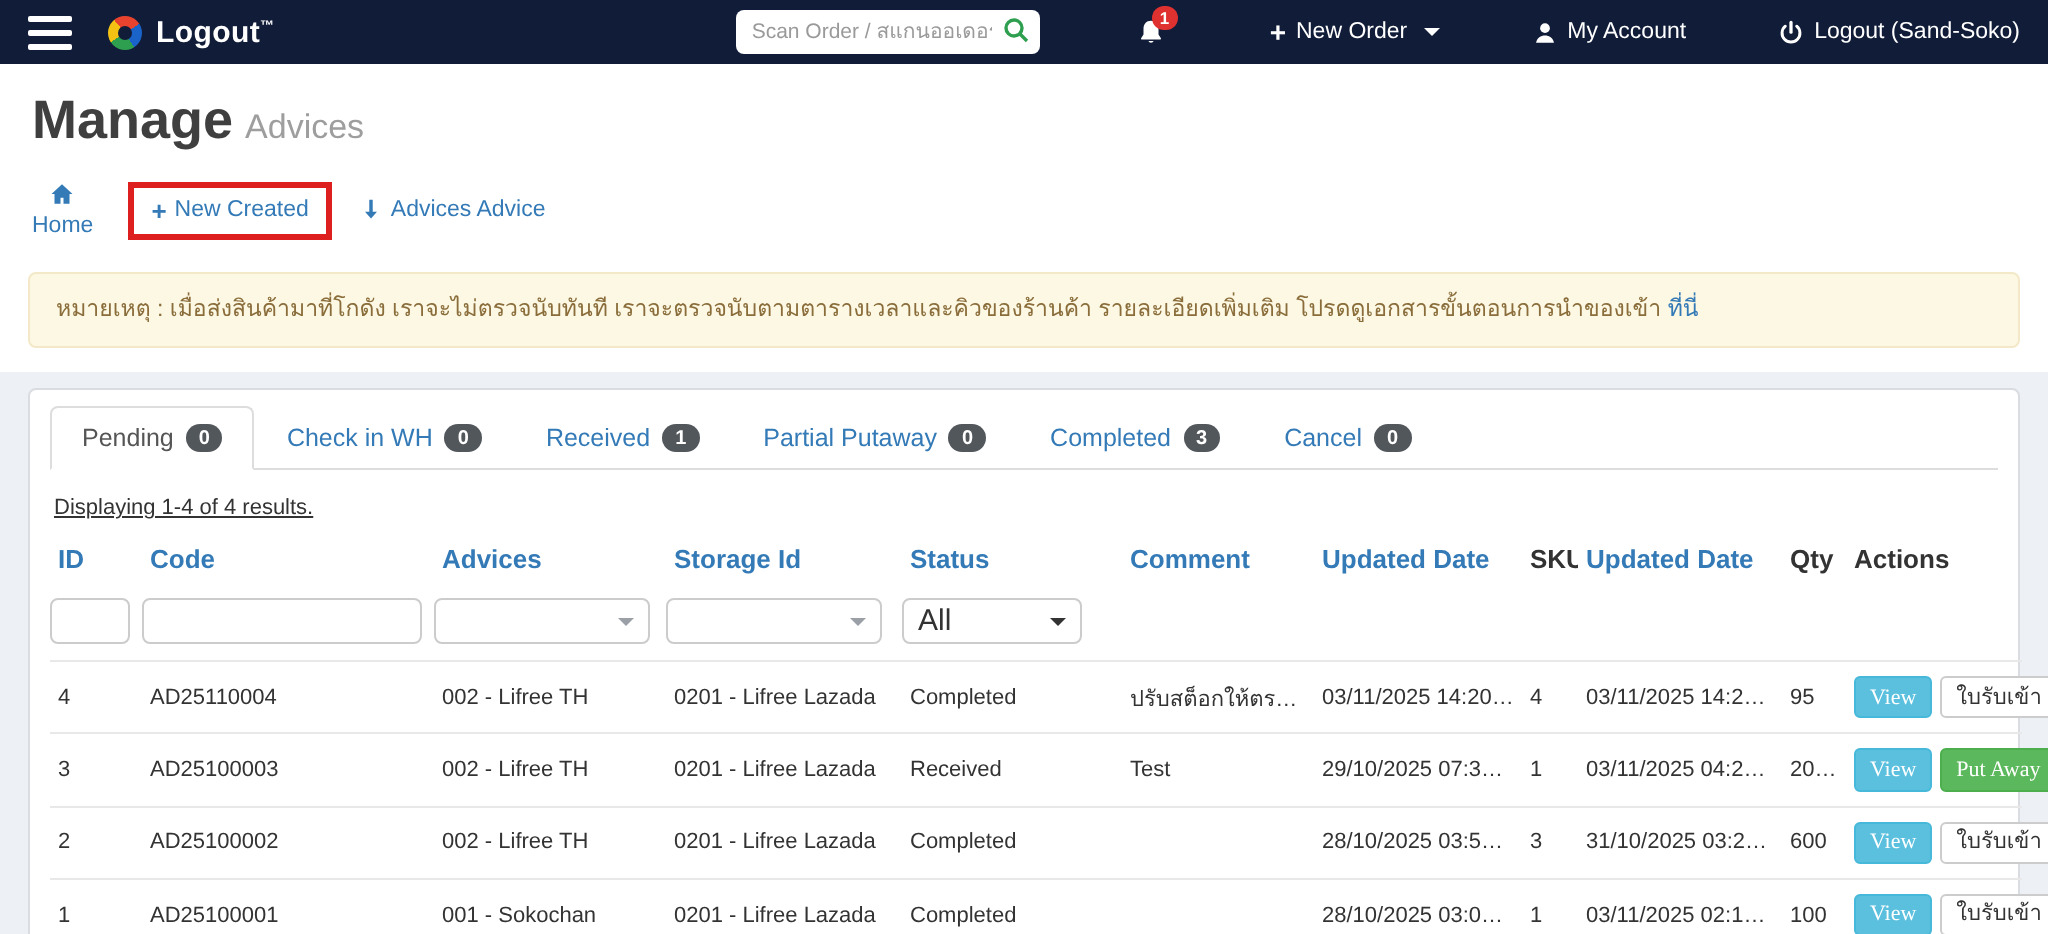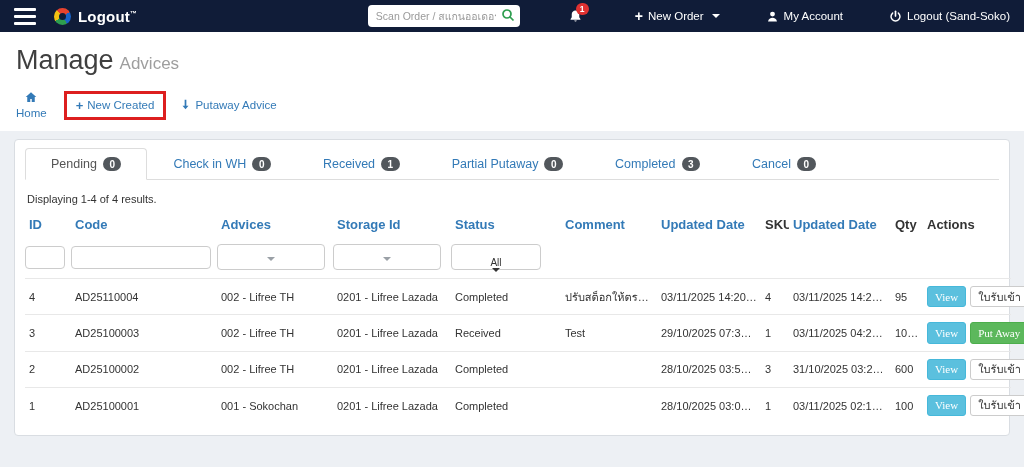--- a/index.html
+++ b/index.html
@@ -27,53 +27,53 @@
   .nav-badge { position:absolute; top:-6px; left:8px; background:#e03131; color:#fff; font-size:8.5px;
     border-radius:8px; padding:1px 4px; font-weight:bold; }
   .nav-item { display:flex; align-items:center; gap:5px; font-size:11.5px; cursor:pointer; margin-right:46px; white-space:nowrap; }
   .nav-item:last-child { margin-right:0; }
   .plus-glyph { font-size:14px; font-weight:bold; line-height:1; }
   .caret-down { width:0; height:0; border-left:4px solid transparent; border-right:4px solid transparent;
     border-top:4px solid #fff; margin-left:3px; }
 
   
   .page-head { background:#fff; padding:13px 16px 12px; }
-  .page-title { font-size:27px; font-weight:400; color:#3f3f3f;text-align:center; }
+  .page-title { font-size:27px; font-weight:700; color:#3f3f3f;text-align:center; }
   .page-subtitle { font-size:17px; color:#9e9e9e; font-weight:400; margin-left:6px; }
   .head-links { display:flex; align-items:center; margin-top:15px; font-size:11.5px; }
   .head-link { color:#337ab7; text-decoration:none; display:flex; align-items:center; gap:4px; cursor:pointer; }
   .link-home { margin-right:26px;flex-direction:column; }
   .annotation-box { border:3px solid #dd1f1f; padding:5px 9px; margin:-8px 14px -8px -9px; }
   .notice { margin-top:17px; background:#fcf8e3; border:1px solid #f3e9c8; border-radius:4px;
     padding:10px 13px; font-size:11.5px; color:#8a6d3b; line-height:1.4; margin-left:-2px; margin-right:-2px; }
   .notice a { color:#337ab7; text-decoration:none; cursor:pointer; }
 
   
   .gray-zone { padding:8px 14px 0; }
   .card { background:#fff; border:1px solid #d9dde2; border-radius:4px; min-height:252px; padding:8px 10px 12px; }
 
   .tab-bar { display:flex; border-bottom:1px solid #ddd; }
-  .tab { padding:8px 25px; font-size:12.5px; color:#337ab7; cursor:pointer; display:flex; align-items:center;
+  .tab { padding:8px 15px; font-size:12.5px; color:#337ab7; cursor:pointer; display:flex; align-items:center;
     gap:6px; margin-bottom:-1px; border:1px solid transparent; border-radius:4px 4px 0 0; white-space:nowrap; }
   .tab.active { color:#555; background:#fff; border-color:#ddd #ddd #fff #ddd; }
   .tab-badge { background:#52575c; color:#fff; font-size:10px; border-radius:9px; padding:1.5px 6.5px; font-weight:bold; }
 
-  .summary { font-size:11px; color:#333; margin:13px 2px 2px; }
+  .summary { font-size:11px; color:#333; margin:13px 2px 2px;text-decoration:underline; }
 
   table { width:100%; border-collapse:collapse; table-layout:fixed; margin-top:4px; }
   th { text-align:left; font-size:13px; padding:8px 4px; white-space:nowrap; overflow:hidden; }
   th.sortable { color:#337ab7; cursor:pointer; }
   th.plain { color:#333; }
   td { font-size:11px; color:#333; padding:7px 4px; border-top:1px solid #e8e8e8; white-space:nowrap;
     overflow:hidden; text-overflow:ellipsis; }
   tr.filter-row td { border-top:none; padding:4px 4px 8px 0; overflow:visible; }
   .f-input { height:23px; border:1px solid #ccc; border-radius:4px; width:100%; padding:0 5px; font-size:11px;
     font-family:"Liberation Sans", sans-serif; outline:none; }
   .f-select { height:23px; border:1px solid #ccc; border-radius:4px; width:100%; background:#fff; display:flex;
-    align-items:center; justify-content:space-between; padding:12px 7px; font-size:10px; color:#333; cursor:pointer;flex-direction:column; }
+    align-items:center; justify-content:space-between; padding:0 7px; font-size:15px; color:#333; cursor:pointer; }
   .sel-caret { width:0; height:0; border-left:4px solid transparent; border-right:4px solid transparent;
     border-top:4px solid #9aa0a6; }
   .sel-caret.dark { border-top-color:#333; }
 
   .btn { display:inline-block; font-size:11px; border-radius:3px; padding:2.5px 7px; cursor:pointer;
     font-family:Liberation Serif, serif; line-height:1.3; }
   .btn-info { background:#5bc0de; border:1px solid #46b8da; color:#fff; }
   .btn-outline { background:#fff; border:1px solid #ccc; color:#333; }
   .btn-success { background:#5cb85c; border:1px solid #4cae4c; color:#fff; }
   .btn + .btn { margin-left:4px; }
@@ -155,22 +155,26 @@
         <span class="plus-glyph" style="color:#337ab7;font-size:13px;">+</span>
         <span>New Created</span>
       </a>
     </span>
     <a class="head-link">
       <span>
         <svg width="11" height="12" viewBox="0 0 12 14" fill="#337ab7">
             <path d="M5 1h2v7h2.5L6 12 2.5 8H5z"></path>
           </svg>
       </span>
-      <span>Putaway Advice</span>
+      <span>Advices Advice</span>
     </a>
+  </div>
+  <div class="notice">
+    <span>หมายเหตุ : เมื่อส่งสินค้ามาที่โกดัง เราจะไม่ตรวจนับทันที เราจะตรวจนับตามตารางเวลาและคิวของร้านค้า รายละเอียดเพิ่มเติม โปรดดูเอกสารขั้นตอนการนำของเข้า</span>
+    <a>ที่นี่</a>
   </div>
 </div>
 
 <div class="gray-zone">
   <div class="card">
     <div class="tab-bar">
         <div class="tab active">
           <span>Pending</span>
           <span class="tab-badge">0</span>
         </div>
@@ -272,21 +276,21 @@
           <tr>
             <td>3</td>
             <td>AD25100003</td>
             <td>002 - Lifree TH</td>
             <td>0201 - Lifree Lazada</td>
             <td>Received</td>
             <td>Test</td>
             <td>29/10/2025 07:39:42</td>
             <td>1</td>
             <td>03/11/2025 04:23:59</td>
-            <td>1000</td>
+            <td>2000</td>
             <td style="overflow: visible;"><span class="btn btn-info">View</span><span class="btn btn-success">Put Away</span></td>
           </tr>
           <tr>
             <td>2</td>
             <td>AD25100002</td>
             <td>002 - Lifree TH</td>
             <td>0201 - Lifree Lazada</td>
             <td>Completed</td>
             <td></td>
             <td>28/10/2025 03:57:45</td>

